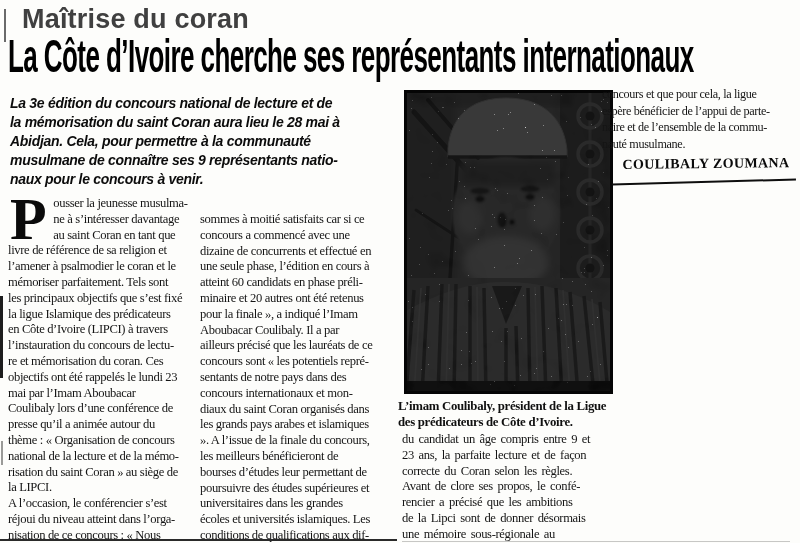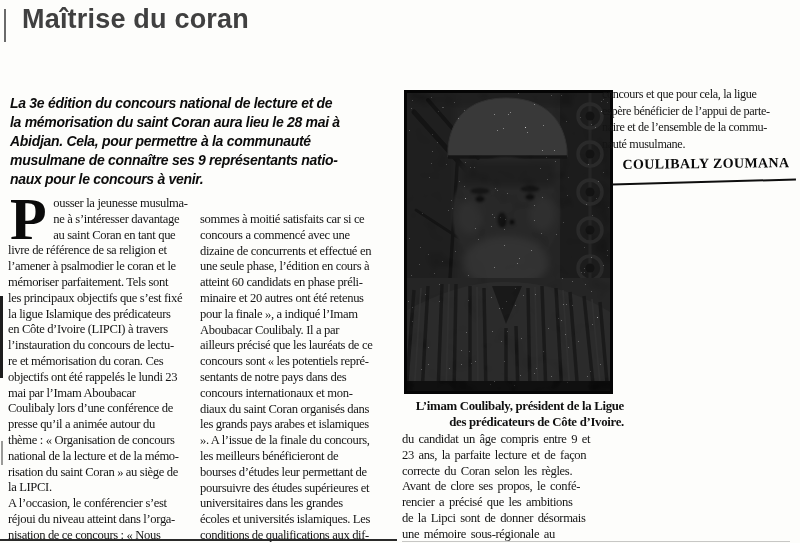--- a/index.html
+++ b/index.html
@@ -35,21 +35,21 @@
   .col2 { left:200px; top:196px; width:200px;margin-top:16px; }
   .col3 { left:402px; top:432px; width:222px; word-spacing:1.8px; }
   .col4 { left:602px; top:86px;  width:176px; font-size:12.2px; line-height:16.6px; }
   .dropcap {
     float:left; font-family:"Liberation Serif", serif; font-weight:bold;
     font-size:60px; line-height:45px; padding:1px 7px 0 2px; color:#0a0a0a;
   }
   .photo-frame { position:absolute; left:404px; top:90px; width:209px; height:304px; }
   .photo-frame svg { display:block; width:100%; height:100%; filter:grayscale(1) contrast(1.08); }
   .caption {
-    position:absolute; left:398px; top:398px; width:226px; text-align:right;
+    position:absolute; left:398px; top:398px; width:226px; text-align:left;
     font-weight:bold; font-size:12.8px; line-height:16px; letter-spacing:-0.3px;
     white-space:pre-line; color:#101010;
   }
   .byline {
     position:absolute; left:614px; top:156px; width:184px; text-align:center;
     font-weight:bold; font-size:14px; letter-spacing:0.4px; color:#0b0b0b;
     transform:rotate(-0.6deg);
   }
   .byline-rule {
     position:absolute; left:612px; top:181px; width:184px; height:2px;
@@ -66,20 +66,23 @@
 <body>
 
 <div class="page">
 
   <div class="scan-line a"></div>
   <div class="scan-line b"></div>
   <div class="scan-line c"></div>
 
   <div class="kicker">Maîtrise du coran</div>
 
+  <div class="headline-wrap">
+    <span class="headline">La Côte d’Ivoire cherche ses représentants internationaux</span>
+  </div>
 
   <div class="lede">La 3e édition du concours national de lecture et de
 la mémorisation du saint Coran aura lieu le 28 mai à
 Abidjan. Cela, pour permettre à la communauté
 musulmane de connaître ses 9 représentants natio-
 naux pour le concours à venir.</div>
 
   <div class="bodycol col1"><span class="dropcap">P</span><span>ousser la jeunesse musulma-
 ne à s’intéresser davantage
 au saint Coran en tant que

